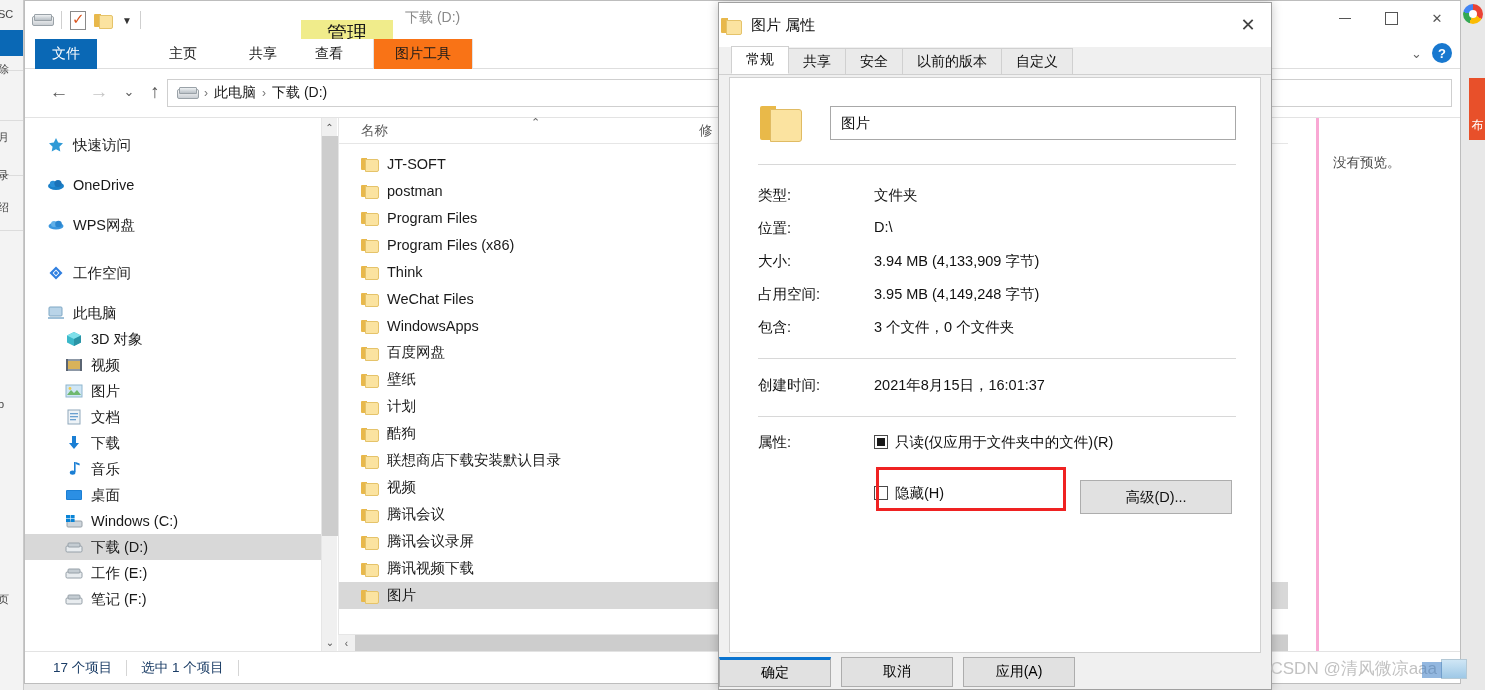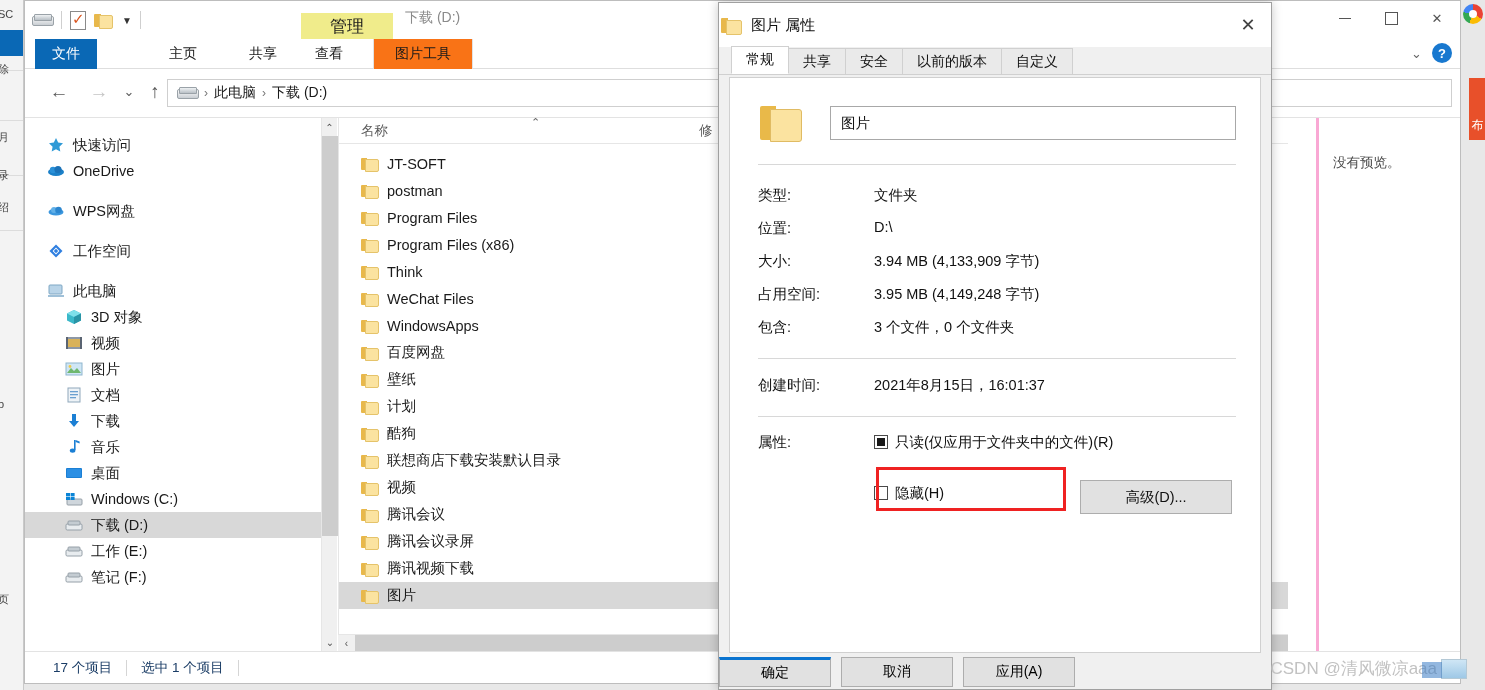--- a/index.html
+++ b/index.html
@@ -65,22 +65,22 @@
     content:''; position:absolute; left:0; top:1px; width:7px; height:13px; background:#e8b84b;
     border-radius:1px 0 0 1px;
   }
   .icon-folder-sm::after {
     content:''; position:absolute; left:5px; top:2px; width:12px; height:12px; background:#fbe3a0;
     border:1px solid #e5c36a; border-radius:0 2px 2px 0;
   }
   .qat-caret { margin-left: 10px; font-size: 10px; color:#333; }
 
   .ctx-tab {
-    position: absolute; left: 276px; top: 12px; width: 92px; height: 26px;
-    background: #f0ec8b; color: #1a1a1a; font-size: 17px;
+    position: absolute; left: 276px; top: 19px; width: 92px; height: 26px;
+    background: #f0ec8b; color: #1a1a1a; font-size: 20px;
     display: flex; align-items: center; justify-content: center;
   }
   .win-title {
     position: absolute; left: 380px; top: 8px; font-size: 14px; color: #8a8a8a;
   }
   .wincontrols { position: absolute; right: 0px; top: 0; display: flex; height: 34px; }
   .wc { width: 46px; height: 34px; display:flex; align-items:center; justify-content:center; color:#555; font-size: 13px; }
   .wc-min::before { content:''; display:block; width:12px; height:1px; background:#555; }
   .wc-max::before { content:''; display:block; width:11px; height:11px; border:1px solid #555; }
 
@@ -352,41 +352,41 @@
 
       <div class="navpane">
         <div class="nav-item" style="margin-top:14px">
           <span class="nav-ico">
             <svg width="18" height="16" viewBox="0 0 18 16">
                 <path d="M9 1l2.2 4.6L16 6.3l-3.6 3.4.9 4.9L9 12.3 4.7 14.6l.9-4.9L2 6.3l4.8-.7z" fill="#2f9ad6"></path>
               </svg>
           </span>
           <span>快速访问</span>
         </div>
-        <div class="nav-item" style="margin-top:0">
+        <div class="nav-item" style="margin-top:14px">
           <span class="nav-ico">
             <svg width="18" height="16" viewBox="0 0 18 16">
                 <ellipse cx="9" cy="9" rx="8" ry="4" fill="#1b80c8"></ellipse>
                 <circle cx="6" cy="7" r="3.2" fill="#2a90d8"></circle>
                 <circle cx="11" cy="6.5" r="3.6" fill="#1b72b8"></circle>
               </svg>
           </span>
           <span>OneDrive</span>
         </div>
         <div class="nav-item" style="margin-top:14px">
           <span class="nav-ico">
             <svg width="18" height="16" viewBox="0 0 18 16">
                 <ellipse cx="9" cy="9" rx="7.5" ry="3.6" fill="#3b97de"></ellipse>
                 <circle cx="7" cy="7" r="3" fill="#61b0e8"></circle>
                 <circle cx="11.5" cy="7" r="3.3" fill="#2b86cf"></circle>
               </svg>
           </span>
           <span>WPS网盘</span>
         </div>
-        <div class="nav-item" style="margin-top:14px">
+        <div class="nav-item" style="margin-top:22px">
           <span class="nav-ico">
             <svg width="18" height="16" viewBox="0 0 18 16">
                 <path d="M9 1.5l6.5 6.5L9 14.5 2.5 8z" fill="#2f7fe0"></path>
                 <path d="M9 4.6L12.4 8 9 11.4 5.6 8z" fill="#fff"></path>
                 <path d="M9 5.8L11.2 8 9 10.2 6.8 8z" fill="#2f7fe0"></path>
               </svg>
           </span>
           <span>工作空间</span>
         </div>
         <div class="nav-item" style="margin-top:14px">

